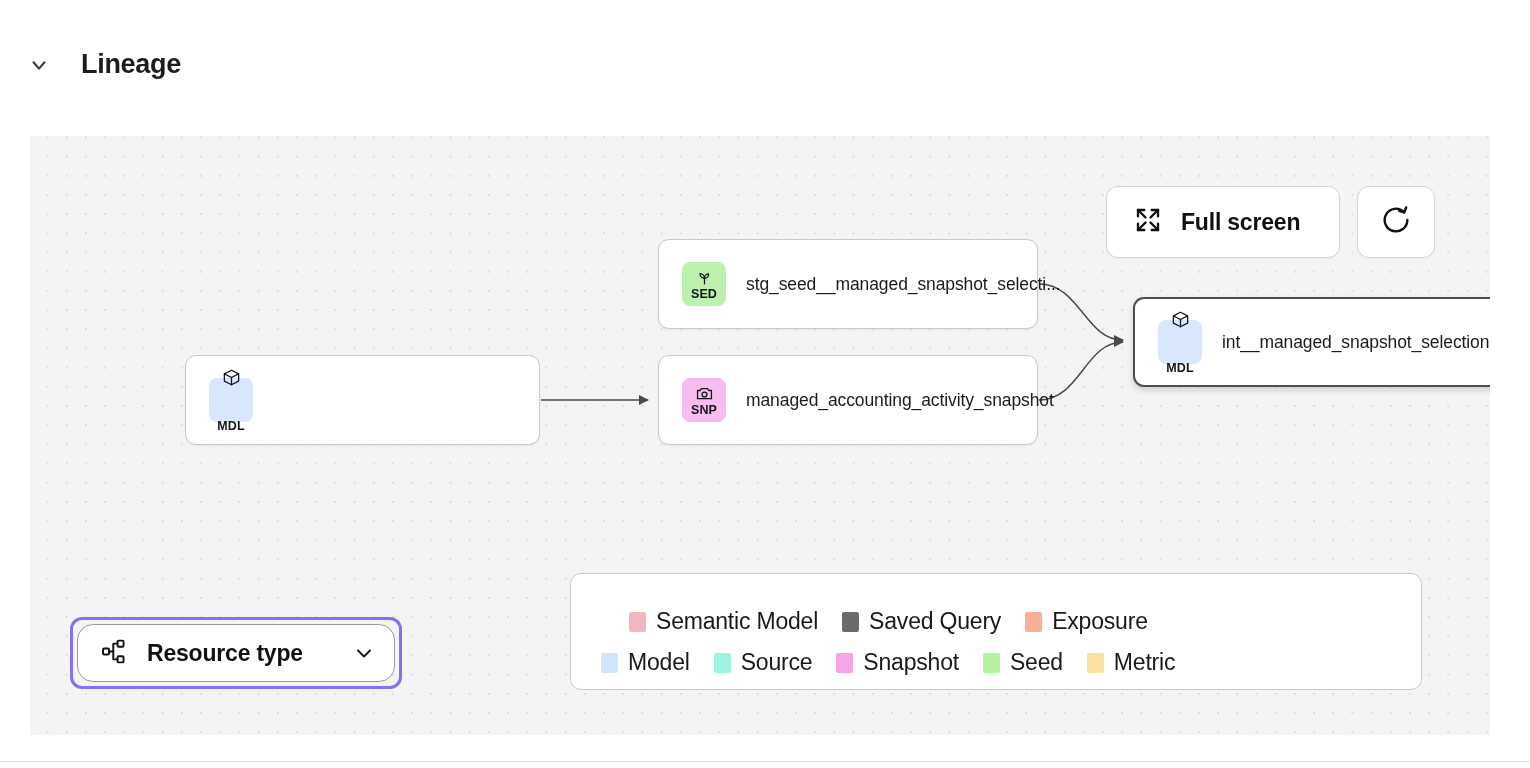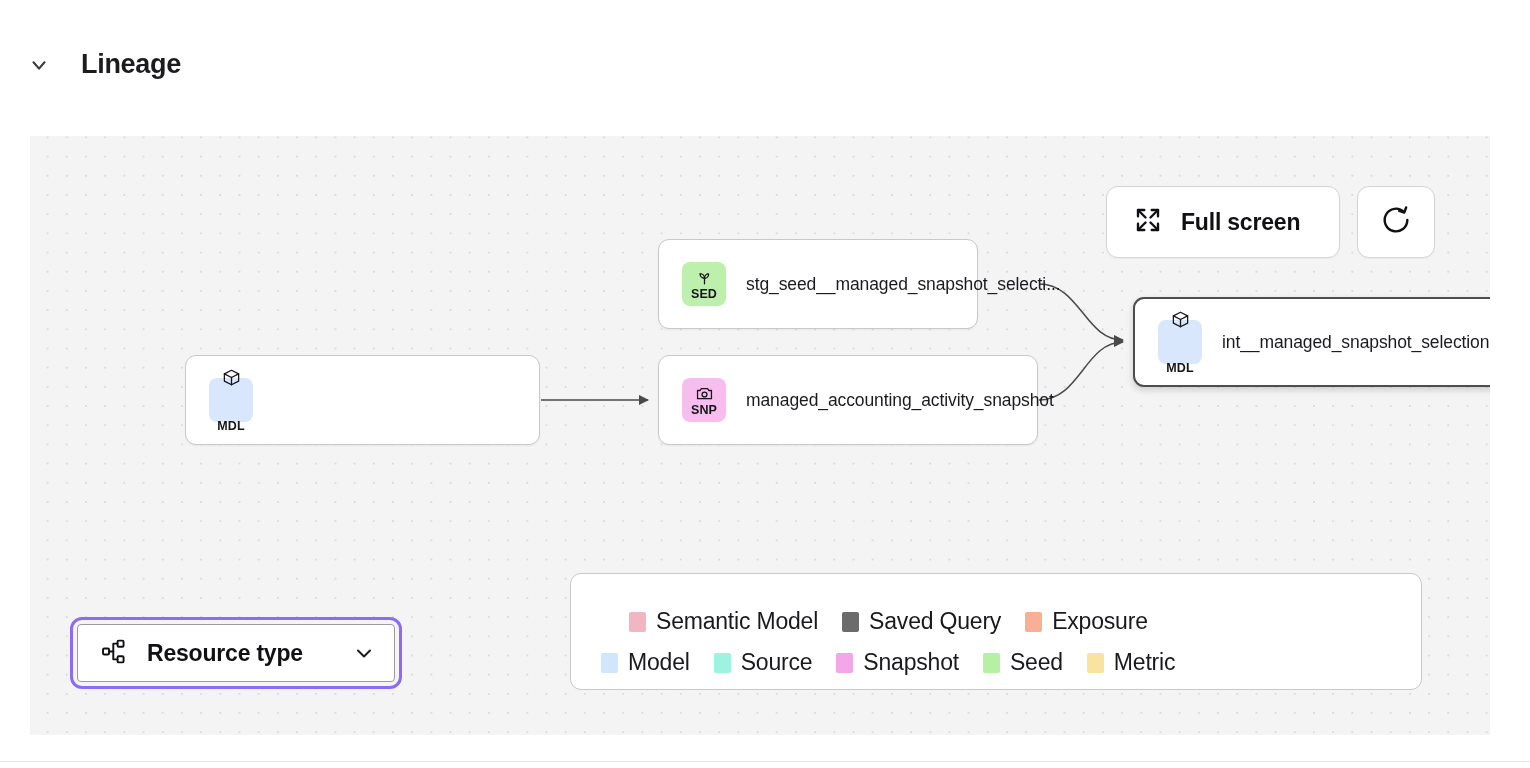--- a/index.html
+++ b/index.html
@@ -108,21 +108,21 @@
     margin-left: 20px;
     font-size: 17.5px; color: #1b1b1f;
     white-space: nowrap; letter-spacing: -0.1px;
   }
 
   .badge-mdl { background: #d8e7fb; gap: 32px; }
   .badge-sed { background: #bdf0ad; }
   .badge-snp { background: #f7bdef; }
 
   #node-fct   { left: 155px; top: 219px;  width: 355px; height: 90px; }
-  #node-stg   { left: 628px; top: 103px;  width: 320px; height: 90px; }
+  #node-stg   { left: 628px; top: 103px;  width: 380px; height: 90px; }
   #node-snap  { left: 628px; top: 219px;  width: 380px; height: 90px; }
   #node-int   { left: 1103px; top: 161px; width: 390px; height: 90px; }
 
   
   .edges-layer {
     position: absolute; left: 0; top: 0;
     width: 1460px; height: 599px;
     z-index: 2; pointer-events: none;
   }
 
@@ -150,21 +150,21 @@
     border: 3px solid #8b6df5;
     border-radius: 12px;
     padding: 4px;
     background: transparent;
   }
   .resource-type-btn {
     height: 58px;
     min-width: 318px;
     background: #ffffff;
     border: 1px solid #9b9b9b;
-    border-radius: 4px;
+    border-radius: 16px;
     display: flex; align-items: center;
     padding: 0 18px 0 22px;
     cursor: pointer;
   }
   .resource-type-btn .label {
     font-size: 23px; font-weight: 700; color: #111114;
     letter-spacing: -0.2px; margin-left: 18px;
   }
   .resource-type-btn .chev { margin-left: auto; display: flex; }
 

